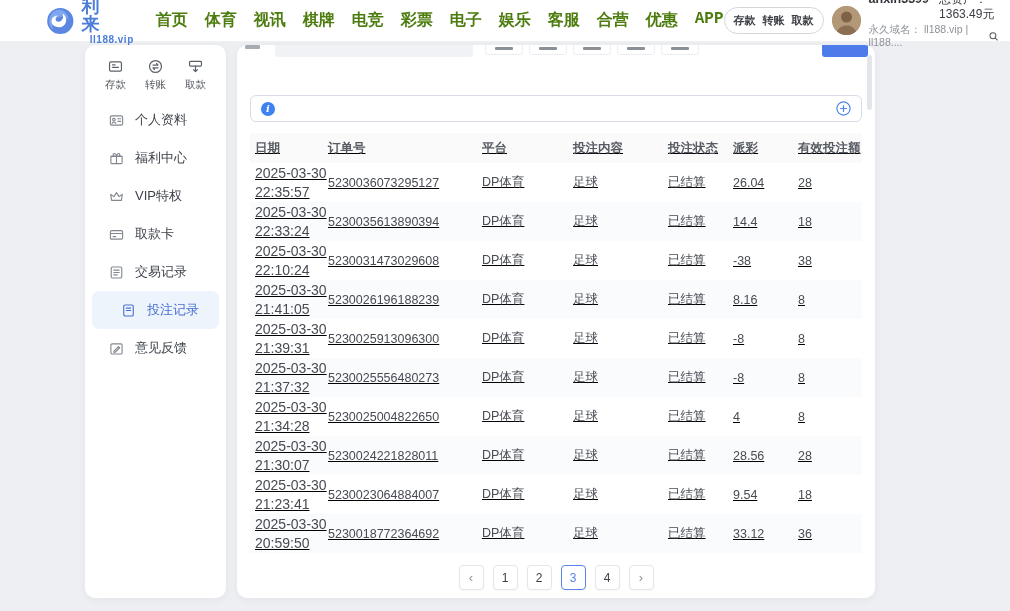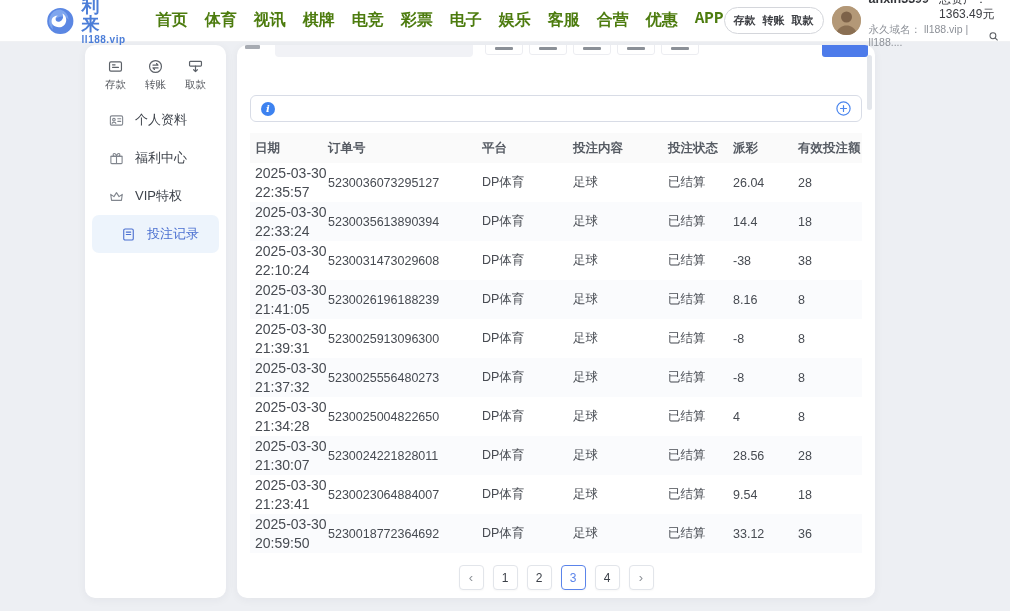--- a/index.html
+++ b/index.html
@@ -6,21 +6,21 @@
   html,body { width:1010px; height:611px; overflow:hidden; }
   body { font-family:"Liberation Sans","DejaVu Sans",sans-serif; background:#edeff3; position:relative; }
 
   
   .header { position:absolute; top:0; left:0; width:1010px; height:42px; background:#fff;
             border-bottom:1px solid #f0f1f3; display:flex; align-items:center; padding:0 12px 0 46px; z-index:10; }
   .logo { display:flex; align-items:center; gap:7px; cursor:pointer; }
   .logo-icon { width:34px; height:34px; }
   .logo-text { display:flex; flex-direction:column; line-height:1; }
   .logo-cn { font-size:18px; font-weight:bold; color:#4c7ed8; letter-spacing:7px; }
-  .logo-domain { font-size:10px; font-weight:bold; color:#4c7ed8; margin-top:2px; letter-spacing:.5px; }
+  .logo-domain { font-size:10px; font-weight:bold; color:#4c7ed8; margin-top:2px; letter-spacing:.5px;text-align:right; }
   .nav { display:flex; gap:17px; margin-left:22px; }
   .nav-item { font-size:16px; font-weight:600; color:#4d7c0f; text-decoration:none; white-space:nowrap; cursor:pointer;font-family:Liberation Mono, monospace; }
   .header-right { margin-left:auto; display:flex; align-items:center; gap:8px; }
   .wallet-pill { display:flex; align-items:center; gap:7px; border:1px solid #d4d6db; border-radius:14px;
                  height:27px; padding:0 9px; background:#fff; }
   .pill-item { font-size:11px; color:#3d3f44; font-weight:600; cursor:pointer; white-space:nowrap; }
   .avatar { width:29px; height:29px; border-radius:50%; overflow:hidden; flex:0 0 auto; cursor:pointer;
             background:#c9b49a; }
   .user-block { display:flex; flex-direction:column; justify-content:center; line-height:1.25; }
   .user-line1 { display:flex; align-items:baseline; gap:10px; }
@@ -62,21 +62,21 @@
                  border-radius:6px; display:flex; align-items:center; padding:0 10px; background:#fff; }
   .info-icon { width:14px; height:14px; border-radius:50%; background:#3d82f0; color:#fff; font-size:10px;
                font-family:"DejaVu Serif",serif; font-style:italic; font-weight:bold;
                display:flex; align-items:center; justify-content:center; margin-right:8px; flex:0 0 auto; }
   .summary-text { font-size:12.5px; color:#4a4d53; display:flex; align-items:baseline; }
   .sum-num { color:#5e8dee; margin:0 4px; }
   .sum-turnover { color:#5e8dee; margin-left:6px; }
   .plus-icon { margin-left:auto; cursor:pointer; display:flex; align-items:center; }
 
   
-  .bets-table { position:absolute; left:13px; top:88px; width:612px; border-collapse:collapse; table-layout:fixed; }
+  .bets-table { position:absolute; left:13px; top:88px; width:612px; border-collapse:collapse; table-layout:fixed;text-decoration:underline; }
   .bets-table th { height:30px; background:#fafafa; font-size:12.5px; font-weight:600; color:#565b63;
                    text-align:left; padding-left:5px; white-space:nowrap; }
   .bets-table td { height:39px; font-size:12.5px; color:#474b52; text-align:left; padding-left:5px;
                    vertical-align:middle; white-space:nowrap; }
   .bets-table tbody tr:nth-child(even) { background:#fafbfd; }
   .cell-date { font-size:14px; line-height:1.3; }
 
   
   .pagination { position:absolute; left:0; right:0; top:520px; display:flex; justify-content:center; gap:9px; }
   .page-btn { width:25px; height:25px; border:1px solid #e2e5ea; background:#fff; border-radius:4px;
@@ -189,26 +189,47 @@
           <path d="M3 7.5h14M10 7.5V16M7.3 7.3C5.8 6.8 5.6 4.6 7 4.2c1.4-.4 2.6 1.2 3 3.1.4-1.9 1.6-3.5 3-3.1 1.4.4 1.2 2.6-.3 3.1"></path>
       </svg>
       <span class="menu-label">福利中心</span>
     </div>
     <div class="menu-item">
       <svg viewBox="0 0 20 20" fill="none" stroke="currentColor" stroke-width="1.3" stroke-linejoin="round">
         <path d="M4.2 14.5 3.2 7.5l3.8 2.6L10 5.5l3 4.6 3.8-2.6-1 7z"></path>
       </svg>
       <span class="menu-label">VIP特权</span>
     </div>
+    <div class="menu-item">
+      <svg viewBox="0 0 20 20" fill="none" stroke="currentColor" stroke-width="1.3">
+        <rect x="2.8" y="5.5" width="14.4" height="10" rx="1.6"></rect>
+          <path d="M2.8 8.8h14.4M5.5 12.5h4"></path>
+      </svg>
+      <span class="menu-label">取款卡</span>
+    </div>
+    <div class="menu-item">
+      <svg viewBox="0 0 20 20" fill="none" stroke="currentColor" stroke-width="1.3" stroke-linecap="round">
+        <rect x="3.8" y="3.5" width="12.4" height="13" rx="1.6"></rect>
+          <path d="M6.8 7.2h6.4M6.8 10h6.4M6.8 12.8h4"></path>
+      </svg>
+      <span class="menu-label">交易记录</span>
+    </div>
     <div class="menu-item active">
       <svg viewBox="0 0 20 20" fill="none" stroke="currentColor" stroke-width="1.3" stroke-linecap="round">
         <rect x="4.4" y="3.5" width="11.2" height="13" rx="1.6"></rect>
           <path d="M7.4 7.2h5.2M7.4 10h5.2"></path>
       </svg>
       <span class="menu-label">投注记录</span>
+    </div>
+    <div class="menu-item">
+      <svg viewBox="0 0 20 20" fill="none" stroke="currentColor" stroke-width="1.3" stroke-linejoin="round">
+        <rect x="3.4" y="4.5" width="13.2" height="12" rx="1.6"></rect>
+          <path d="M7 13l5.3-5.3 1.4 1.4L8.4 14.4 7 14.6z"></path>
+      </svg>
+      <span class="menu-label">意见反馈</span>
     </div>
   </div>
 </aside>
 
 <main class="main-card">
 
   <div>
     <div class="filter-label-fragment"></div>
     <div class="filter-input-fragment"></div>
     <div class="ghost-btn" style="left:248px">

